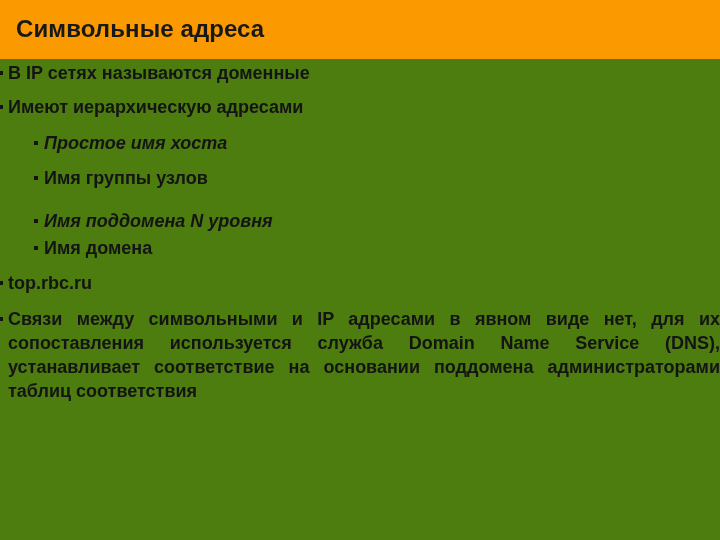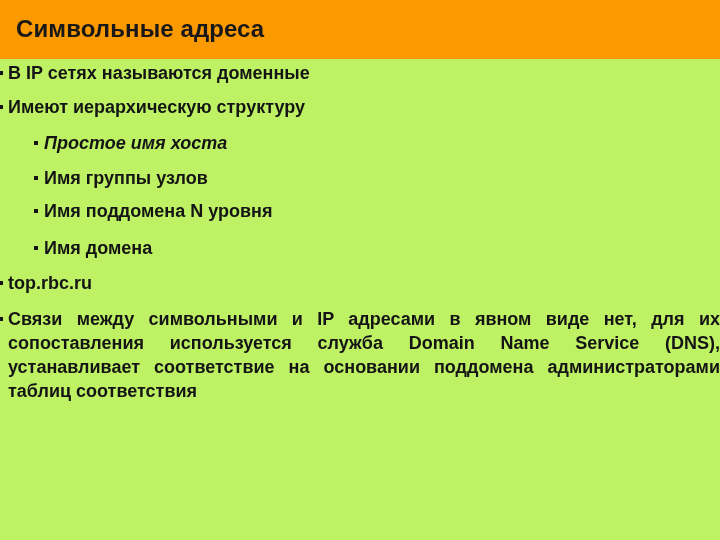--- a/index.html
+++ b/index.html
@@ -11,21 +11,21 @@
     width: 720px;
     height: 540px;
     overflow: hidden;
     font-family: "Liberation Sans", sans-serif;
   }
 
   .slide {
     position: relative;
     width: 720px;
     height: 540px;
-    background: #bef264;
+    background: #4d7c0f;
     overflow: hidden;
   }
 
   
   .title-band {
     position: absolute;
     left: 0;
     top: 0;
     width: 720px;
     height: 59px;
@@ -163,38 +163,38 @@
       <span class="bullet-mark">
           <i class="sq"></i>
         </span>
       <span class="txt">В IP сетях называются доменные</span>
     </div>
 
     <div class="l1" style="top: 36px;">
       <span class="bullet-mark">
           <i class="sq"></i>
         </span>
-      <span class="txt">Имеют иерархическую структуру</span>
+      <span class="txt">Имеют иерархическую адресами</span>
     </div>
 
     <div class="l2" style="top: 72px; font-style: italic;">
       <span class="bullet-mark">
           <i class="sq"></i>
         </span>
       <span class="txt">Простое имя хоста</span>
     </div>
 
     <div class="l2" style="top: 107px;">
       <span class="bullet-mark">
           <i class="sq"></i>
         </span>
       <span class="txt">Имя группы узлов</span>
     </div>
 
-    <div class="l2" style="top: 140px;">
+    <div class="l2" style="top: 150px; font-style: italic;">
       <span class="bullet-mark">
           <i class="sq"></i>
         </span>
       <span class="txt">Имя поддомена N уровня</span>
     </div>
 
     <div class="l2" style="top: 177px; align-items: center;">
       <span class="bullet-mark">
           <i class="sq"></i>
         </span>

